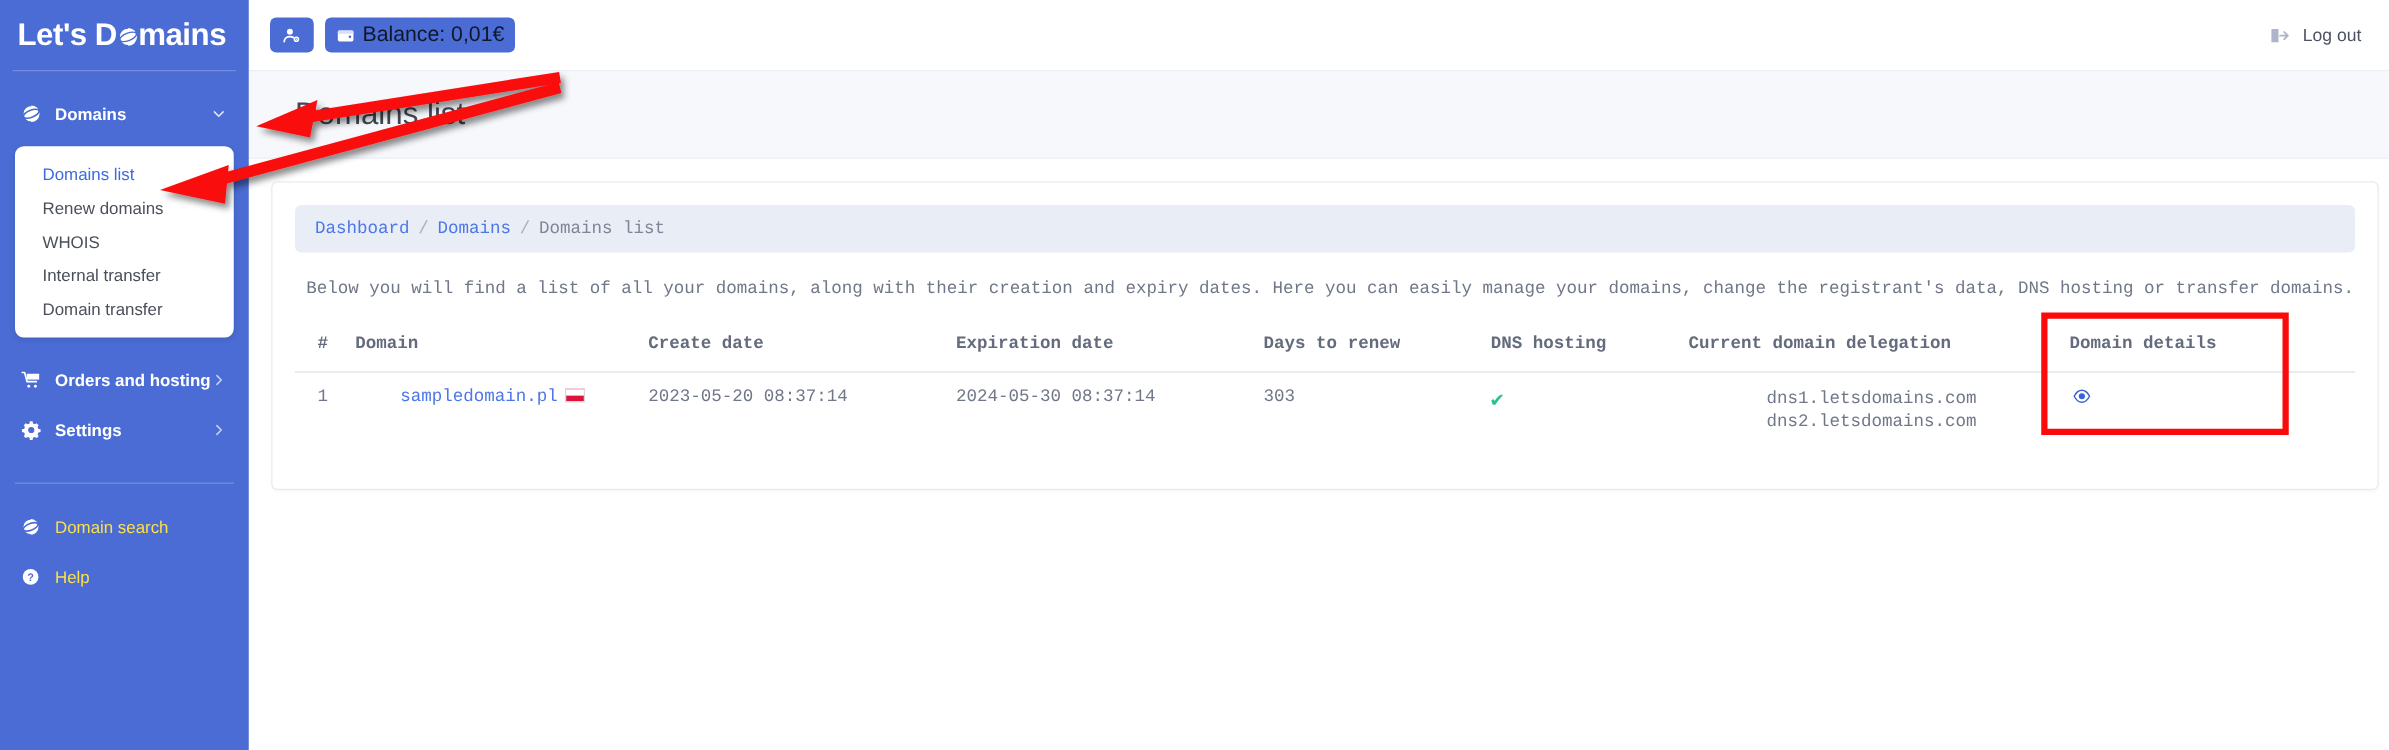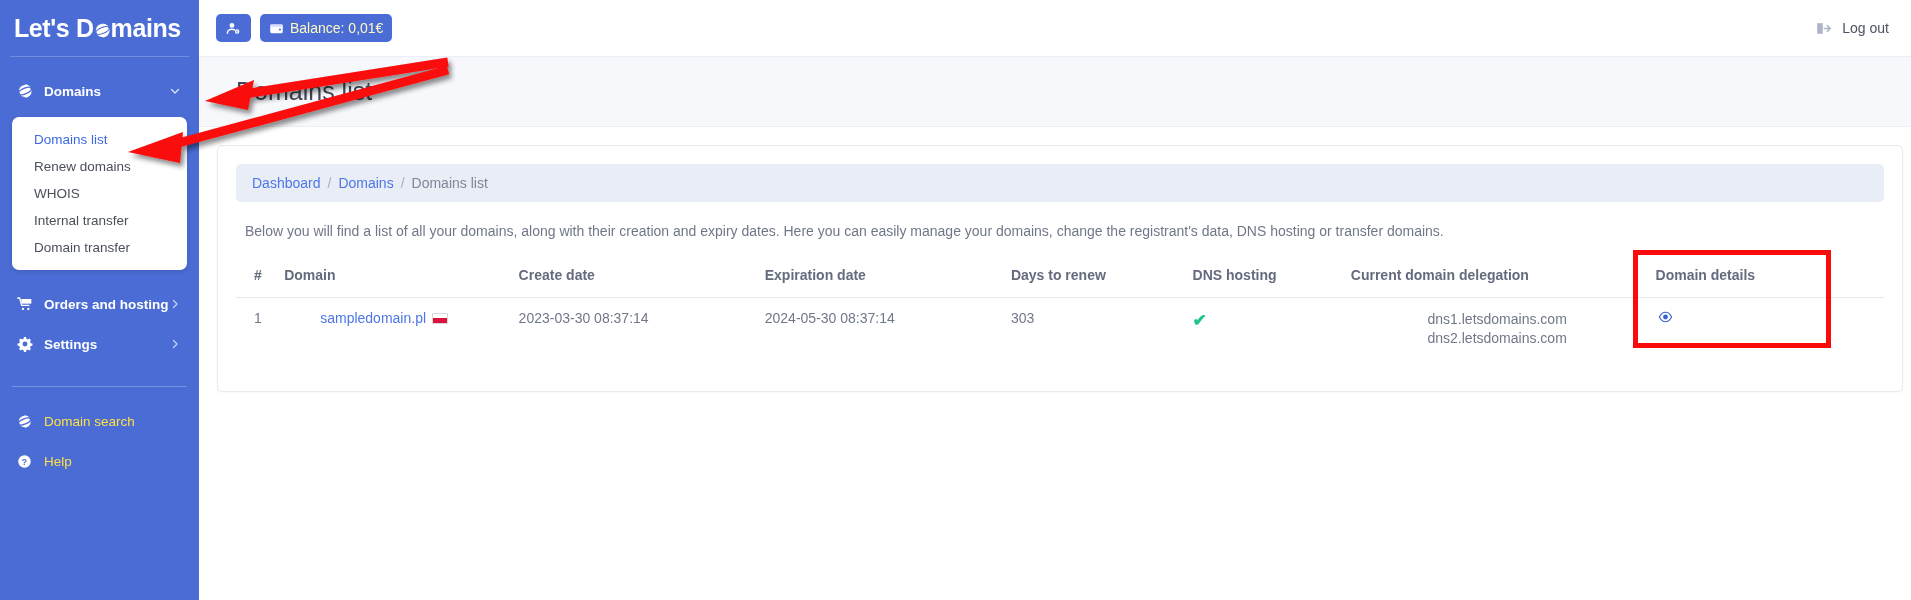--- a/index.html
+++ b/index.html
@@ -95,26 +95,26 @@
   }
   .topbar {
     height: 56px;
     background: #ffffff;
     display: flex; align-items: center;
     padding: 0 22px 0 17px;
     flex: 0 0 56px;
   }
   .pill {
     background: #4a6cd4;
-    color: #fef9c3;
+    color: #0f172a;
     border-radius: 5px;
     height: 28px;
     display: flex; align-items: center;
     padding: 0 9px;
-    font-size: 14px;
+    font-size: 17px;
     cursor: pointer;
     border: none;
     font-family: inherit;
     margin-right: 9px;
     white-space: nowrap;
   }
   .pill .pico { margin-right: 6px; display: flex; align-items: center; }
   .pill.icon-only { padding: 0 10px; }
   .pill.icon-only .pico { margin-right: 0; }
   .topbar-spacer { flex: 1; }
@@ -134,21 +134,21 @@
     padding: 20px 0 20px 37px;
     flex: 0 0 auto;
   }
   .page-title {
     font-size: 25px;
     color: #3f4654;
     font-weight: normal;
     white-space: nowrap;
   }
 
-  .content { padding: 18px 8px 0 18px; flex: 1; }
+  .content { padding: 18px 8px 0 18px; flex: 1; font-family: Liberation Mono, monospace; }
   .card {
     background: #ffffff;
     border: 1px solid #e9ebf2;
     border-radius: 5px;
     padding: 18px 18px 30px 18px;
     box-shadow: 0 1px 2px rgba(0,0,0,0.03);
   }
   .breadcrumb {
     background: #e9edf5;
     border-radius: 5px;
@@ -401,21 +401,21 @@
               <th class="c-deleg">Current domain delegation</th>
               <th class="c-det">Domain details</th>
             </tr>
           </thead>
           <tbody>
             <tr>
               <td class="c-num">1</td>
               <td class="c-dom">
                 <span class="dom-link">sampledomain.pl</span><span class="flag-pl"></span>
               </td>
-              <td class="c-cre">2023-03-30 08:37:14</td>
+              <td class="c-cre">2023-05-20 08:37:14</td>
               <td class="c-exp">2024-05-30 08:37:14</td>
               <td class="c-days">303</td>
               <td class="c-dns">
                 <span class="check">✔</span>
               </td>
               <td class="c-deleg">
                 <span class="ns-line">dns1.letsdomains.com</span>
                 <span class="ns-line">dns2.letsdomains.com</span>
               </td>
               <td class="c-det">

